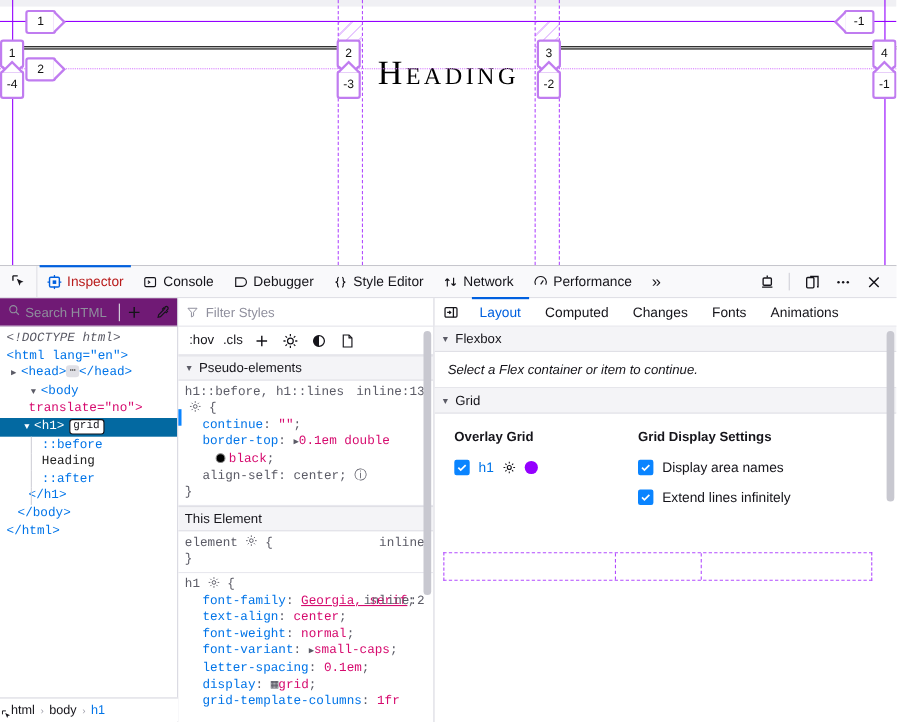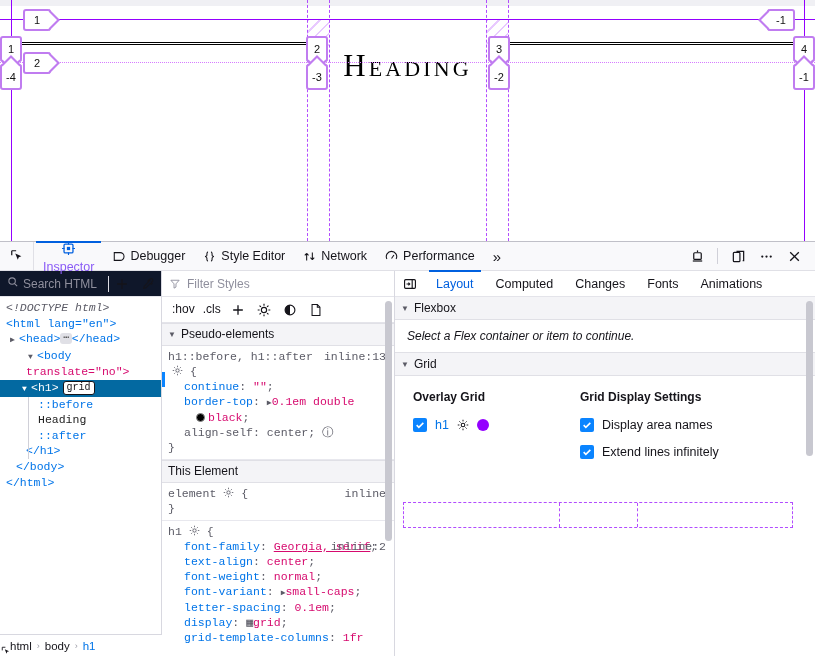--- a/index.html
+++ b/index.html
@@ -147,21 +147,21 @@
   }
   .tabrow { display: flex; align-items: stretch; flex: 1; }
   .dt-tab {
     display: flex; align-items: center; gap: 5px;
     padding: 0 9px;
     font-size: 12.5px;
     color: #15141a;
     position: relative;
     white-space: nowrap;
   }
-  .dt-tab.active { color: #8b5cf6; flex-direction: column; }
+  .dt-tab.active { color: #b91c1c; }
   .dt-tab.active::after {
     content:""; position:absolute; left:2px; right:2px; top:-1px; height:2px;
     background:#0060df;
   }
   .dt-tab .tab-ico { display:flex; align-items:center; }
   #dt-toolbar-right {
     display: flex; align-items: center; gap: 2px; padding-right: 8px;
   }
   .tb-icon-btn {
     width: 26px; height: 26px;
@@ -169,21 +169,21 @@
   }
   .tb-sep { width:1px; height:16px; background:#d0d0d8; margin:0 5px; }
 
   
   #dt-body { display: flex; height: 386px; }
 
   
   #markup-pane { width: 162px; display:flex; flex-direction:column; border-right:1px solid #d8d8e0;}
   #markup-searchbar {
     height: 26px; display:flex; align-items:center;
-    border-bottom: 1px solid #e4e4ea; background:#0f172a;
+    border-bottom: 1px solid #e4e4ea; background:#701a75;
     font-size: 12px; color:#8f8f9d;
   }
   #markup-search { display:flex; align-items:center; gap:4px; padding-left:7px; flex:1; }
   .ms-sep { width:1px; height:16px; background:#dcdce4; }
   .ms-btn { width:26px; display:flex; align-items:center; justify-content:center; }
   #markup-tree {
     flex:1; overflow:hidden;
     font-family: "Liberation Mono", "DejaVu Sans Mono", monospace;
     font-size: 11.5px; line-height: 15.6px;
     padding-top: 3px;
@@ -383,20 +383,29 @@
     <div class="tabrow">
       <div class="dt-tab active">
         <span class="tab-ico">
           <svg width="13" height="13" viewBox="0 0 16 16">
               <rect x="2.5" y="2.5" width="11" height="11" rx="1.5" fill="none" stroke="#0060df" stroke-width="1.6"></rect>
               <rect x="6" y="6" width="4" height="4" fill="#0060df"></rect>
               <path d="M8 0v3M8 13v3M0 8h3M13 8h3" stroke="#0060df" stroke-width="1.4"></path>
             </svg>
         </span>
         <span>Inspector</span>
+      </div>
+      <div class="dt-tab">
+        <span class="tab-ico">
+          <svg width="13" height="13" viewBox="0 0 16 16">
+              <rect x="2" y="3" width="12" height="10" rx="1.5" fill="none" stroke="#15141a" stroke-width="1.3"></rect>
+              <path d="M5.5 6.5L7.5 8l-2 1.5" stroke="#15141a" stroke-width="1.3" fill="none"></path>
+            </svg>
+        </span>
+        <span>Console</span>
       </div>
       <div class="dt-tab">
         <span class="tab-ico">
           <svg width="13" height="13" viewBox="0 0 16 16">
               <path d="M2.8 3.2h7.2a4.8 4.8 0 010 9.6H2.8z" fill="none" stroke="#15141a" stroke-width="1.3"></path>
             </svg>
         </span>
         <span>Debugger</span>
       </div>
       <div class="dt-tab">
@@ -567,21 +576,21 @@
               </svg>
           </span>
         </div>
 
         <div class="section-hdr">
           <span class="tw">▼</span>
           <span>Pseudo-elements</span>
         </div>
         <div class="rule-block">
           <div class="sel-marker" style="top:26px;"></div>
-          <span class="selector">h1::before, h1::after</span>
+          <span class="selector">h1::before, h1::lines</span>
           <span class="rule-src" style="top:3px;">inline:13</span>
           <div style="padding-left:4px;">
             <span class="grid-icon-inline">
               <svg width="11" height="11" viewBox="0 0 16 16" style="vertical-align:-1px">
                   <circle cx="8" cy="8" r="2.4" fill="none" stroke="#5b5b66" stroke-width="1.3"></circle>
                   <path d="M8 1v2.2M8 12.8V15M1 8h2.2M12.8 8H15M3.2 3.2l1.5 1.5M11.3 11.3l1.5 1.5M12.8 3.2l-1.5 1.5M4.7 11.3l-1.5 1.5" stroke="#5b5b66" stroke-width="1.2"></path>
                 </svg>
             </span>
             <span class="punct" style="color:#5b5b66;">{</span>
           </div>

